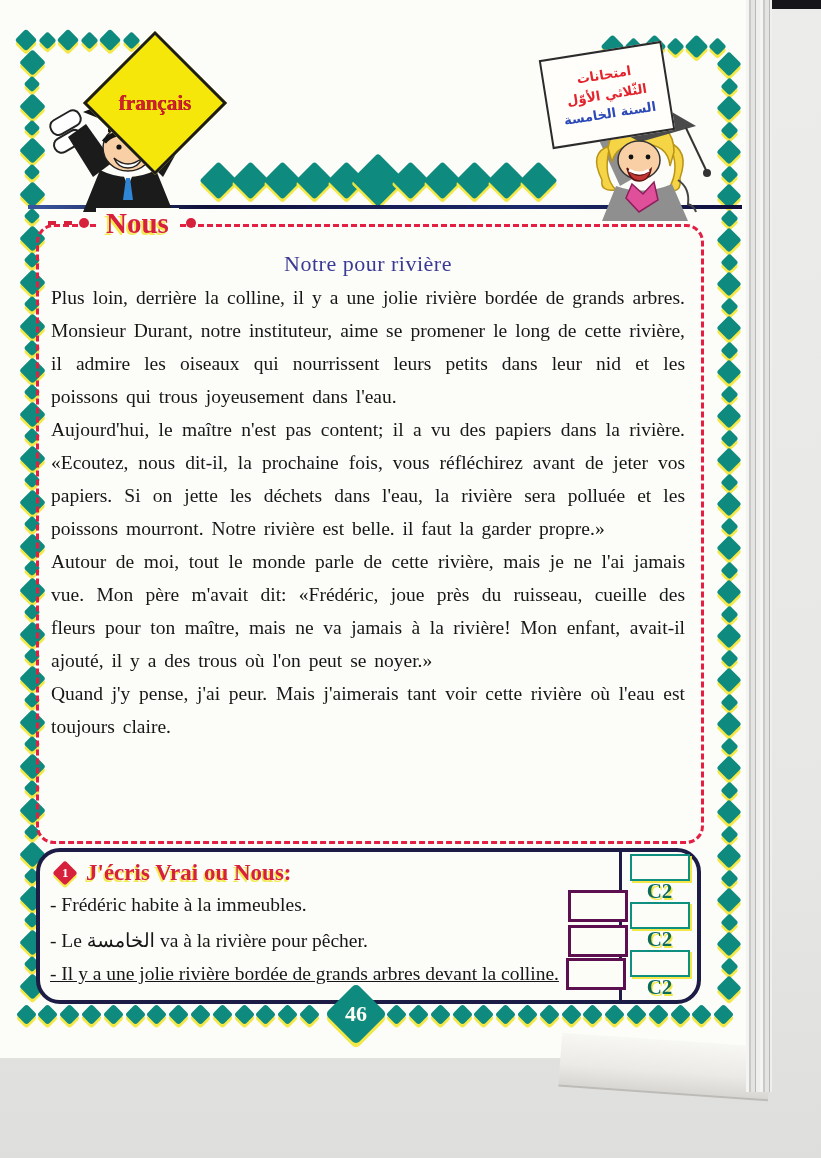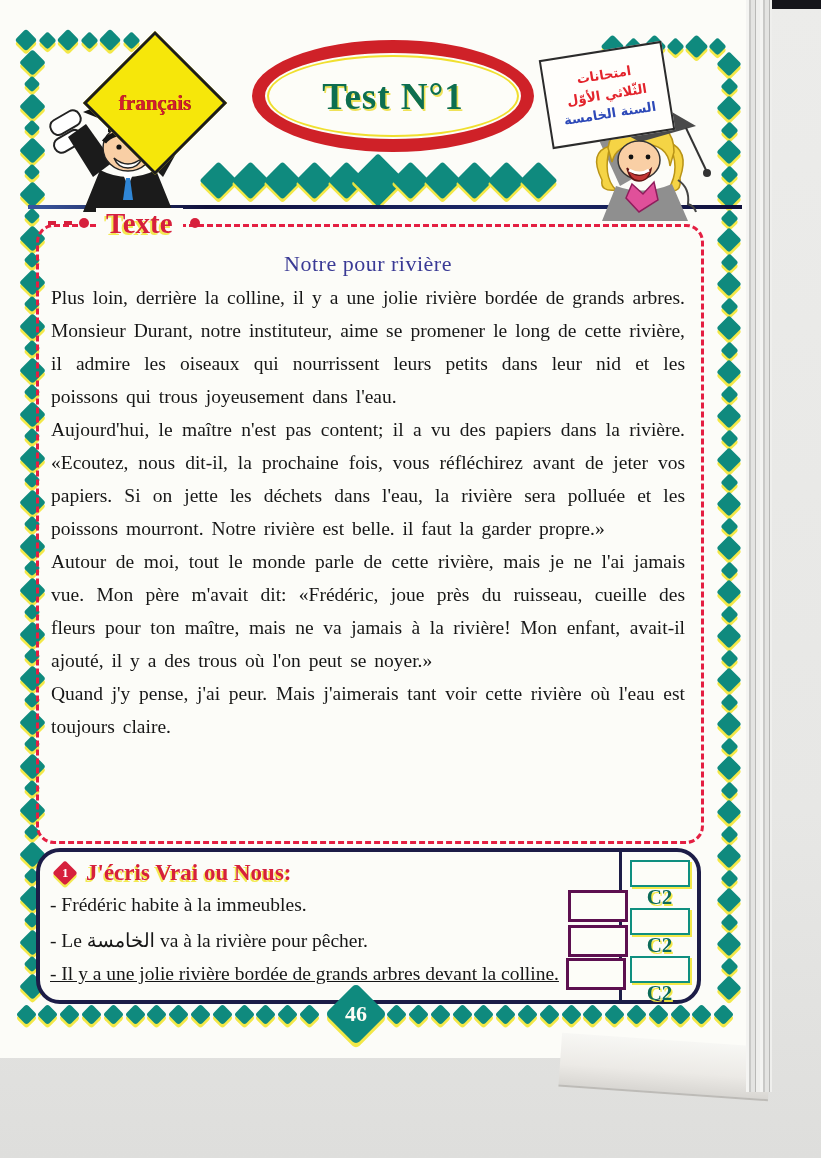--- a/index.html
+++ b/index.html
@@ -123,21 +123,21 @@
   .q-label{
     color:#d6203c;font-weight:bold;font-size:23px;
     text-shadow:-1.5px 1.5px 0 rgba(242,231,62,.9);
   }
   .q-item{position:absolute;left:10px;font-size:19.5px;color:#171717;white-space:nowrap;}
   .ans-box{
     position:absolute;width:54px;height:26px;border:3px solid #5d1050;background:#fdfdf8;
   }
   .score-col{
     width:78px;border-left:3.5px solid #1c1c47;display:flex;flex-direction:column;
-    justify-content:space-between;align-items:center;padding:8px 0 2px;box-sizing:border-box;
+    justify-content:flex-end;align-items:center;padding:8px 0 2px;box-sizing:border-box;
   }
   .c2-cell{display:flex;flex-direction:column;align-items:center;}
   .c2-box{
     width:56px;height:23px;border:2.5px solid #0f8f80;background:#fdfdf8;
     box-shadow:2px 2px 0 rgba(242,231,62,.95);
   }
   .c2-label{
     color:#0d6b5a;font-weight:bold;font-size:21px;line-height:22px;margin-top:-1px;
     text-shadow:1.5px 1.5px 0 rgba(242,231,62,.95);
   }
@@ -197,36 +197,33 @@
     <path d="M138 84 q12 8 10 24 q6 2 8 8" fill="none" stroke="#444" stroke-width="2"></path>
 
     <path d="M76 90 L62 125 L148 125 L132 88 Q104 100 76 90z" fill="#8f8f8f"></path>
     <path d="M92 88 L103 98 L114 86 L118 104 L99 116 L86 102 Z" fill="#e0509a" stroke="#8f1d5c" stroke-width="1.5"></path>
   </svg>
 
   <div class="fr-sign">
     <span>français</span>
   </div>
 
-  <div class="oval">
-    <span class="tt">Test N°1</span>
-  </div>
 
   <div class="arabic-sign">
     <span class="l1">امتحانات</span>
     <span class="l2">الثّلاثي الأوّل</span>
     <span class="l3">السنة الخامسة</span>
   </div>
 
   <div class="hr-navy"></div>
 
   <div class="texte-row">
     <span class="dash-sm"></span>
     <span class="rdot"></span>
-    <span class="texte-word">Texte</span>
+    <span class="texte-word">Nous</span>
     <span class="rdot"></span>
   </div>
 
   <div class="text-box">
     <h2>Notre pour rivière</h2>
     <p>Plus loin, derrière la colline, il y a une jolie rivière bordée de grands arbres. Monsieur Durant, notre instituteur, aime se promener le long de cette rivière, il admire les oiseaux qui nourrissent leurs petits dans leur nid et les poissons qui trous joyeusement dans l'eau.</p>
     <p>Aujourd'hui, le maître n'est pas content; il a vu des papiers dans la rivière. «Ecoutez, nous dit-il, la prochaine fois, vous réfléchirez avant de jeter vos papiers. Si on jette les déchets dans l'eau, la rivière sera polluée et les poissons mourront. Notre rivière est belle. il faut la garder propre.»</p>
     <p>Autour de moi, tout le monde parle de cette rivière, mais je ne l'ai jamais vue. Mon père m'avait dit: «Frédéric, joue près du ruisseau, cueille des fleurs pour ton maître, mais ne va jamais à la rivière! Mon enfant, avait-il ajouté, il y a des trous où l'on peut se noyer.»</p>
     <p>Quand j'y pense, j'ai peur. Mais j'aimerais tant voir cette rivière où l'eau est toujours claire.</p>
   </div>

